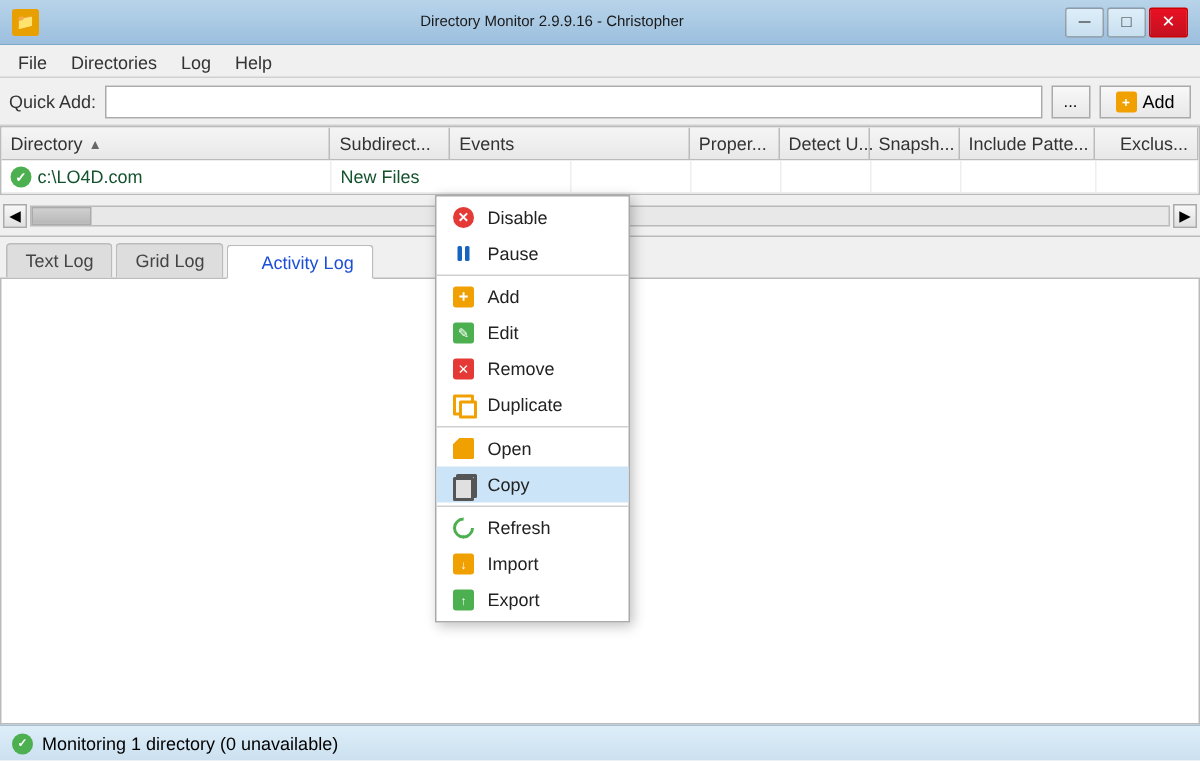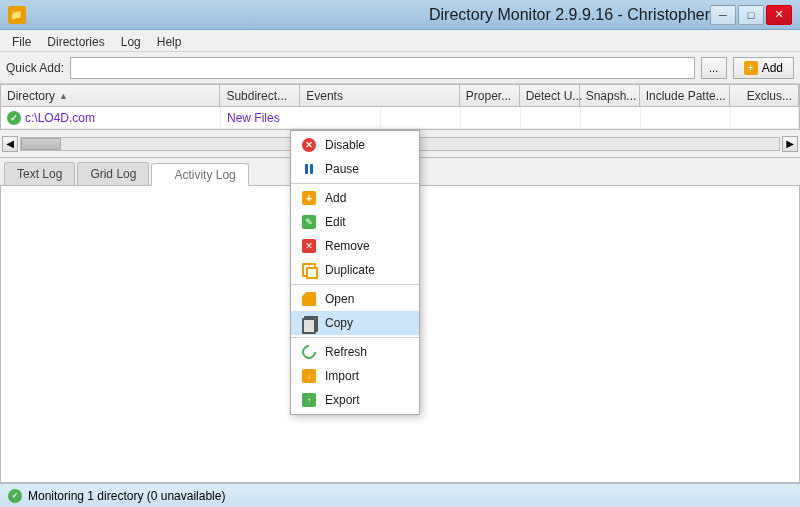--- a/index.html
+++ b/index.html
@@ -31,22 +31,22 @@
       display: flex;
       align-items: center;
       justify-content: center;
       font-size: 10px;
       color: white;
       font-weight: bold;
       flex-shrink: 0;
     }
     .title-bar-text {
       flex: 1;
-      text-align: right;
-      font-size: 16px;
+      text-align: center;
+      font-size: 10px;
       color: #1a1a1a;
       font-weight: normal;
     }
     .title-bar-controls {
       display: flex;
       gap: 2px;
     }
     .title-btn {
       width: 26px;
       height: 20px;
@@ -185,21 +185,21 @@
       align-items: center;
       border-bottom: 1px solid #eee;
       background: white;
     }
     .td {
       padding: 0 6px;
       height: 100%;
       display: flex;
       align-items: center;
       font-size: 12px;
-      color: #6d28d9;
+      color: #14532d;
       border-right: 1px solid #eee;
       overflow: hidden;
       white-space: nowrap;
     }
     .td.directory { width: 220px; }
     .td.events { width: 160px; }
     .td.subdirect { width: 80px; }
     .td.proper { width: 60px; }
     .td.detect { width: 60px; }
     .td.snapsh { width: 60px; }
@@ -291,21 +291,21 @@
       border-radius: 3px 3px 0 0;
       margin-right: 2px;
       height: 23px;
       display: flex;
       align-items: center;
     }
     .tab.active {
       background: white;
       border-bottom: 1px solid white;
       margin-bottom: -1px;
-      color: #737373;
+      color: #1d4ed8;
       z-index: 1;
       padding-left: 22px;
     }
 
     
     .log-area {
       background: white;
       border: 1px solid #bbb;
       border-top: none;
       flex: 1;

